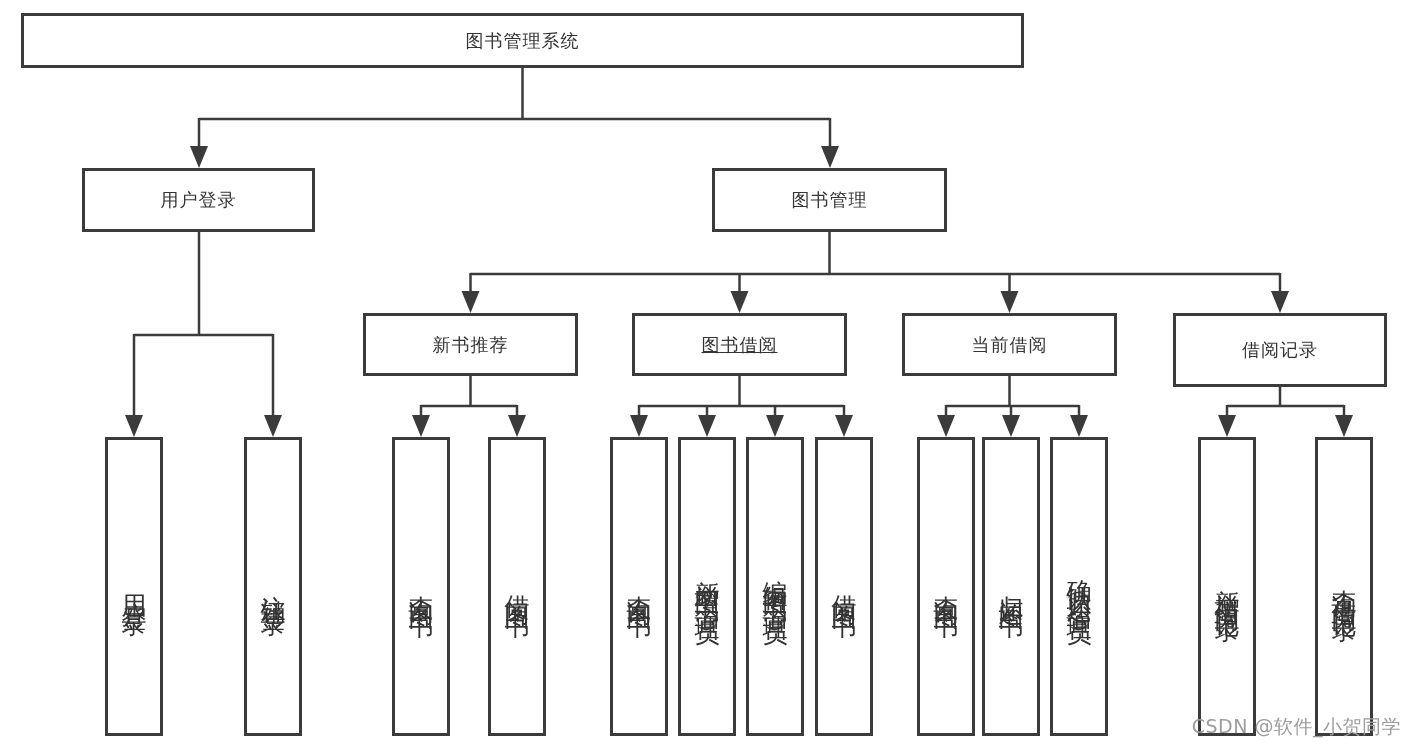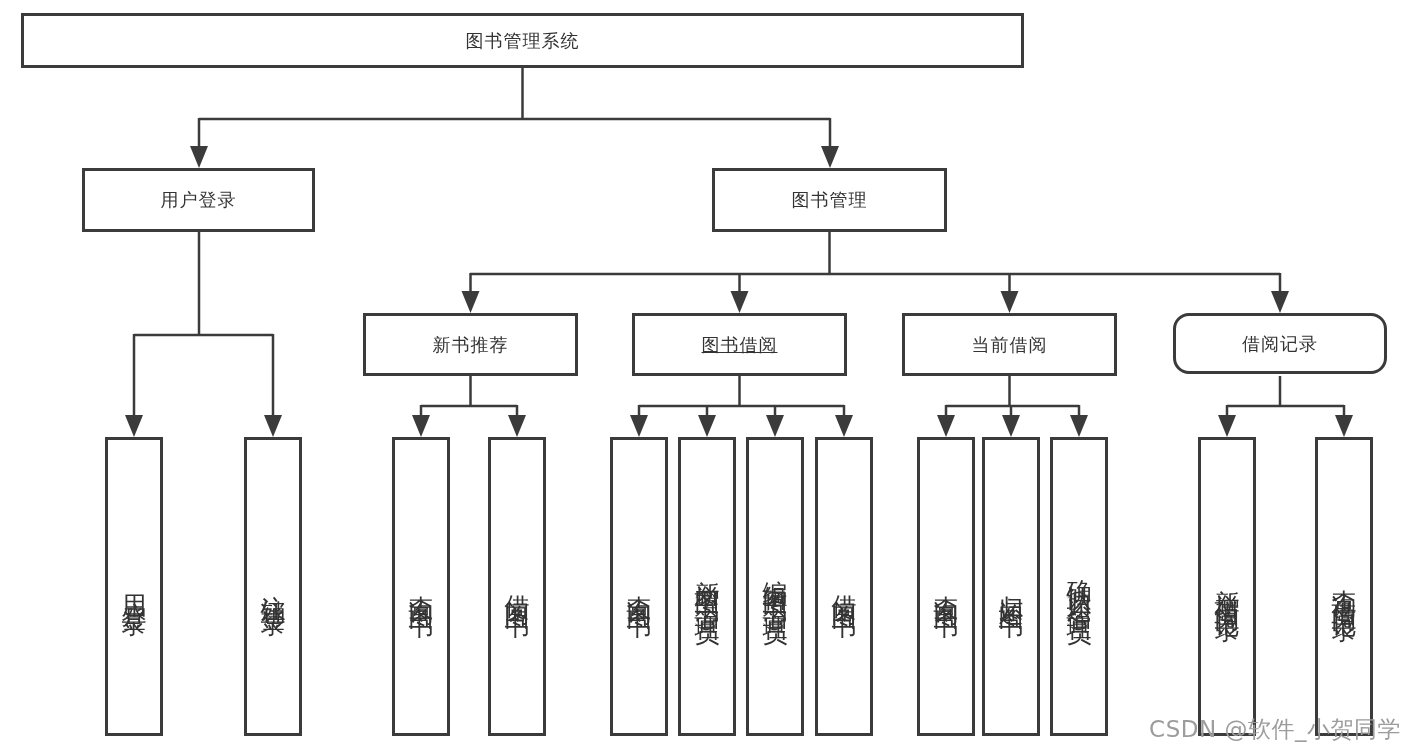--- a/index.html
+++ b/index.html
@@ -71,39 +71,39 @@
     line-height: 1;
     white-space: nowrap;
   }
   
   #node-root           { left: 21px;   top: 13px;  width: 1003px; height: 55px; }
   #node-user-login     { left: 82px;   top: 168px; width: 233px;  height: 64px; }
   #node-book-mgmt      { left: 712px;  top: 168px; width: 235px;  height: 64px; }
   #node-new-books      { left: 363px;  top: 313px; width: 215px;  height: 63px; }
   #node-book-borrow    { left: 632px;  top: 313px; width: 215px;  height: 63px; text-decoration: underline; }
   #node-current-borrow { left: 902px;  top: 313px; width: 215px;  height: 63px; }
-  #node-borrow-records { left: 1173px; top: 313px; width: 214px;  height: 61px; border-radius: 16px; }
+  #node-borrow-records { left: 1173px; top: 313px; width: 214px;  height: 74px; }
   #leaf-user-login        { left: 105px; }
   #leaf-logout            { left: 244px; }
   #leaf-newbook-query     { left: 392px; }
   #leaf-newbook-borrow    { left: 488px; }
   #leaf-borrow-query      { left: 610px; }
   #leaf-borrow-add        { left: 678px; }
   #leaf-borrow-edit       { left: 746px; }
   #leaf-borrow-borrow     { left: 815px; }
   #leaf-current-query     { left: 917px; }
   #leaf-current-return    { left: 982px; }
   #leaf-current-confirm   { left: 1050px; }
   #leaf-records-add       { left: 1198px; }
   #leaf-records-query     { left: 1315px; }
   #watermark {
     position: absolute;
     right: 4px;
     top: 714px;
-    font-size: 23px;
+    font-size: 19px;
     letter-spacing: 0.5px;
     color: var(--watermark);
     z-index: 10;
     white-space: nowrap;
   }
 </style>
 </head>
 <body>
 
 <div id="canvas">

